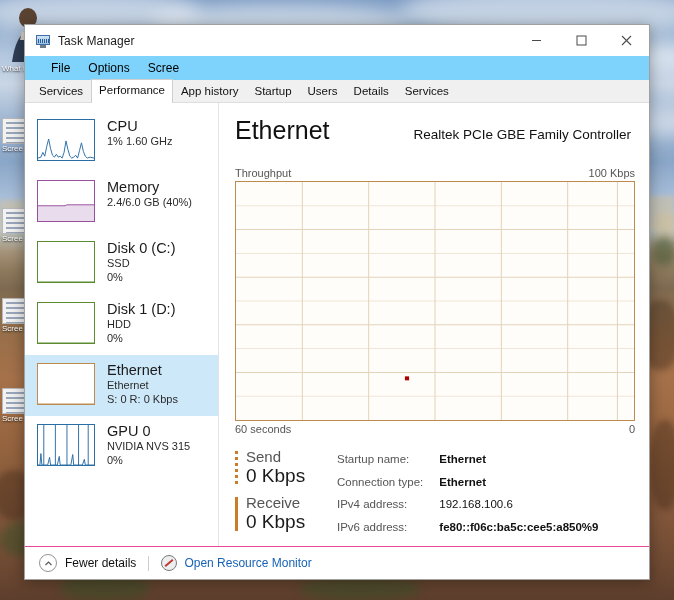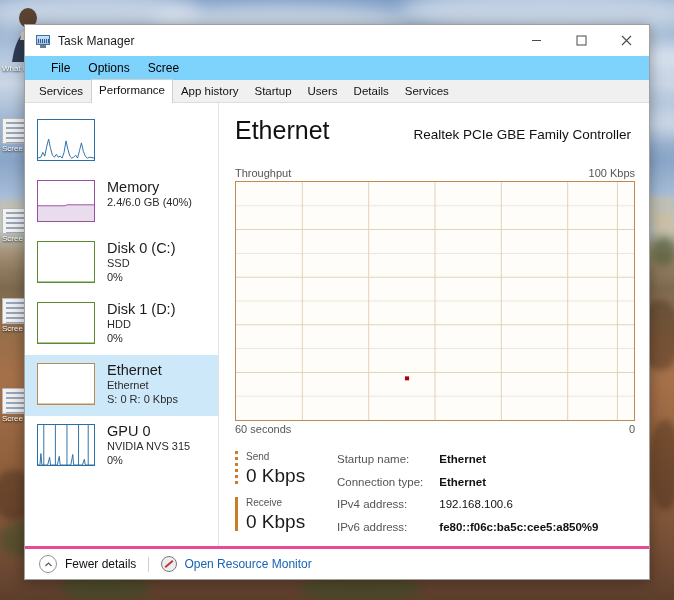--- a/index.html
+++ b/index.html
@@ -234,35 +234,35 @@
   .stats-row { display: flex; padding-top: 8px; }
   .sr-col { width: 86px; flex: none; }
   .stat-block { position: relative; padding-left: 11px; margin-bottom: 7px; }
   .stat-block .bar {
     position: absolute; left: 0; top: 2px; bottom: 3px; width: 3px;
   }
   .stat-block.send .bar {
     background: repeating-linear-gradient(180deg,#c87d26 0 3px, transparent 3px 6px);
   }
   .stat-block.recv .bar { background: #c87d26; }
-  .stat-label { font-size: 10px; color: #555; line-height: 15px; }
+  .stat-label { font-size: 15px; color: #555; line-height: 15px; }
   .stat-value { font-size: 19px; color: #1a1a1a; line-height: 24px; }
 
   .info-table { font-size: 11.5px; color: #444; padding-left: 14px; }
   .info-table td { padding: 0 0 3px 0; vertical-align: top; line-height: 16px; }
   .info-table td.k { color: #555; padding-right: 14px; white-space: nowrap; }
   .info-table td.v { color: #111; white-space: nowrap; }
   .info-table td.v.bold { font-weight: bold; }
 
   
   .tm-footer {
     flex: 0 0 33px; height: 33px;
     display: flex; align-items: center;
     padding-left: 14px;
-    border-top: 3px solid #ec4899;
+    border-top: 1px solid #ec4899;
     background: #fff;
   }
   .fewer { display: flex; align-items: center; }
   .chev-circle {
     width: 18px; height: 18px; border-radius: 50%;
     border: 1px solid #949494; color: #5a5a5a;
     display: flex; align-items: center; justify-content: center;
     margin-right: 8px;
   }
   .fewer-label { font-size: 12px; color: #111; }
@@ -404,20 +404,24 @@
 
   <div class="tm-body">
 
     <div class="sidebar">
 
       <div class="side-item">
         <div class="mini" style="border-color:#2a6ea6;">
           <svg viewBox="0 0 58 42" preserveAspectRatio="none">
             <polyline points="0,40 3,39 5,34 7,38 9,28 11,20 13,30 15,37 17,39 19,36 21,39 23,38 25,40 27,34 29,22 31,31 33,38 35,40 37,39 39,37 41,40 43,32 45,24 47,33 49,38 51,40 54,39 58,40" fill="none" stroke="#2a6ea6" stroke-width="1"></polyline>
           </svg>
+        </div>
+        <div class="side-text">
+          <div class="side-title">CPU</div>
+          <div class="side-sub">1%  1.60 GHz</div>
         </div>
       </div>
 
       <div class="side-item">
         <div class="mini" style="border-color:#9a4f9e;">
           <svg viewBox="0 0 58 42" preserveAspectRatio="none">
             <path d="M0,26 L28,26 L30,25 L58,25 L58,42 L0,42 Z" fill="#e9dcec"></path>
             <polyline points="0,26 28,26 30,25 58,25" fill="none" stroke="#9a4f9e" stroke-width="1"></polyline>
           </svg>
         </div>

